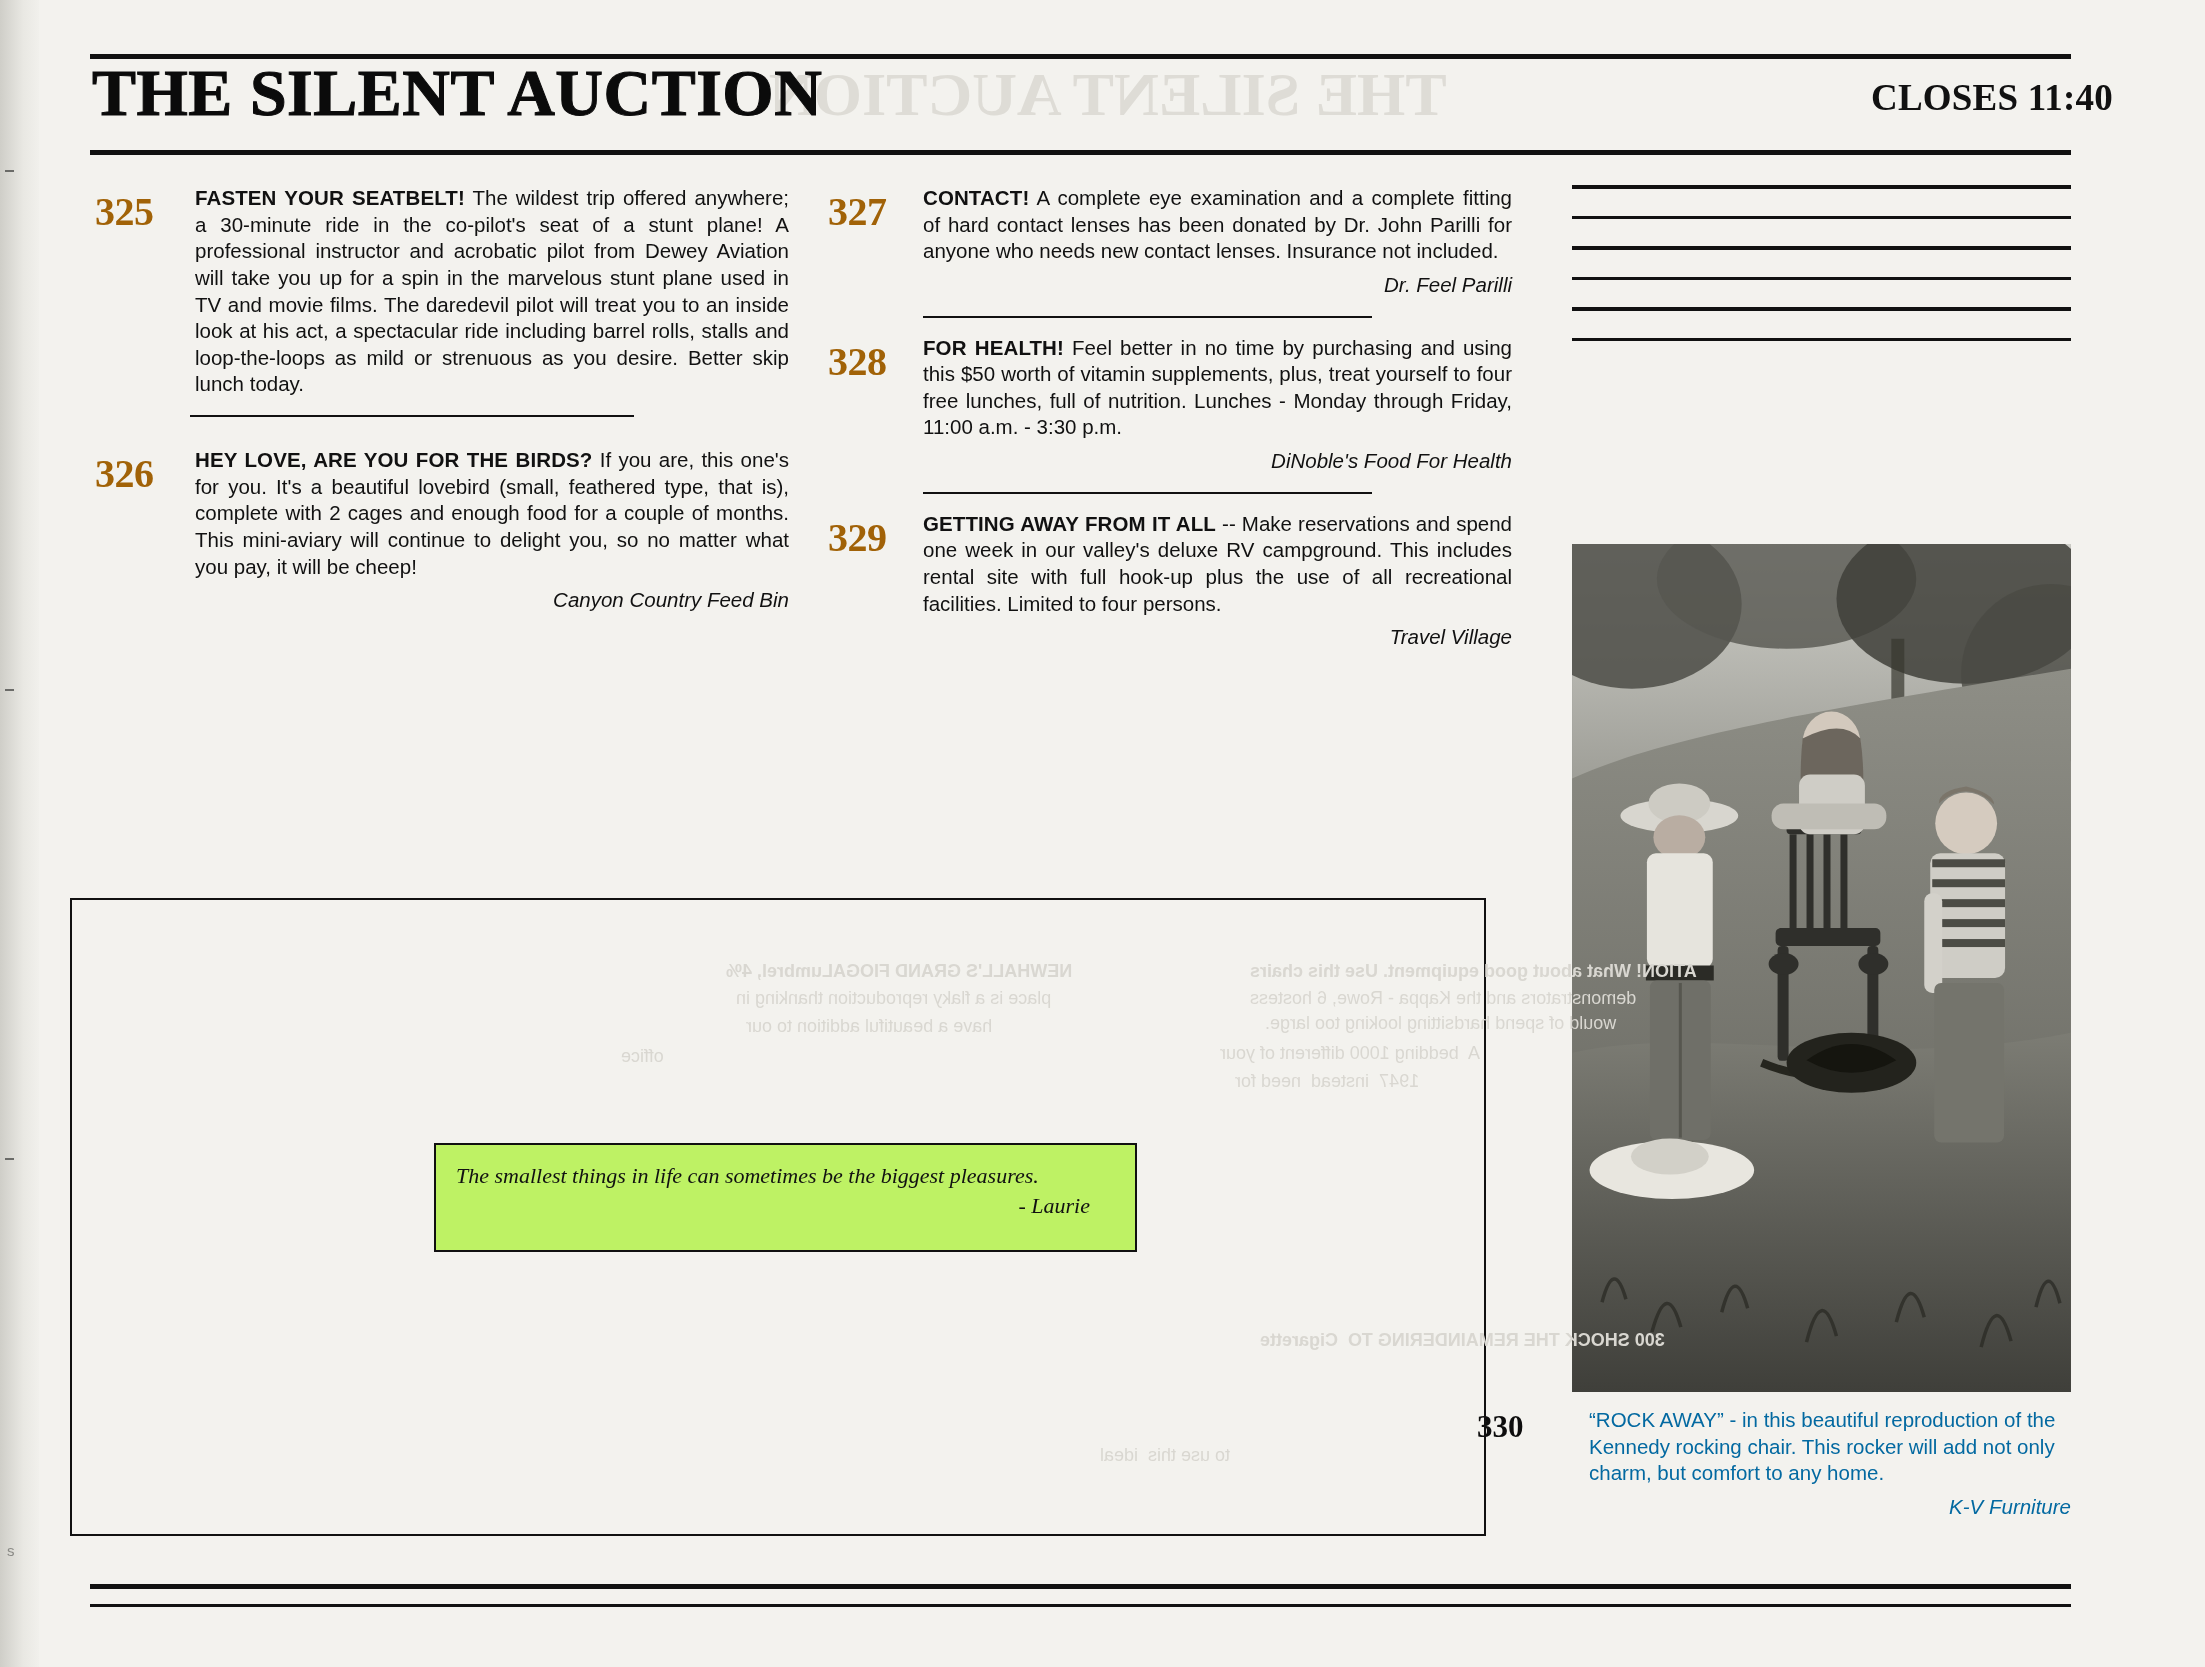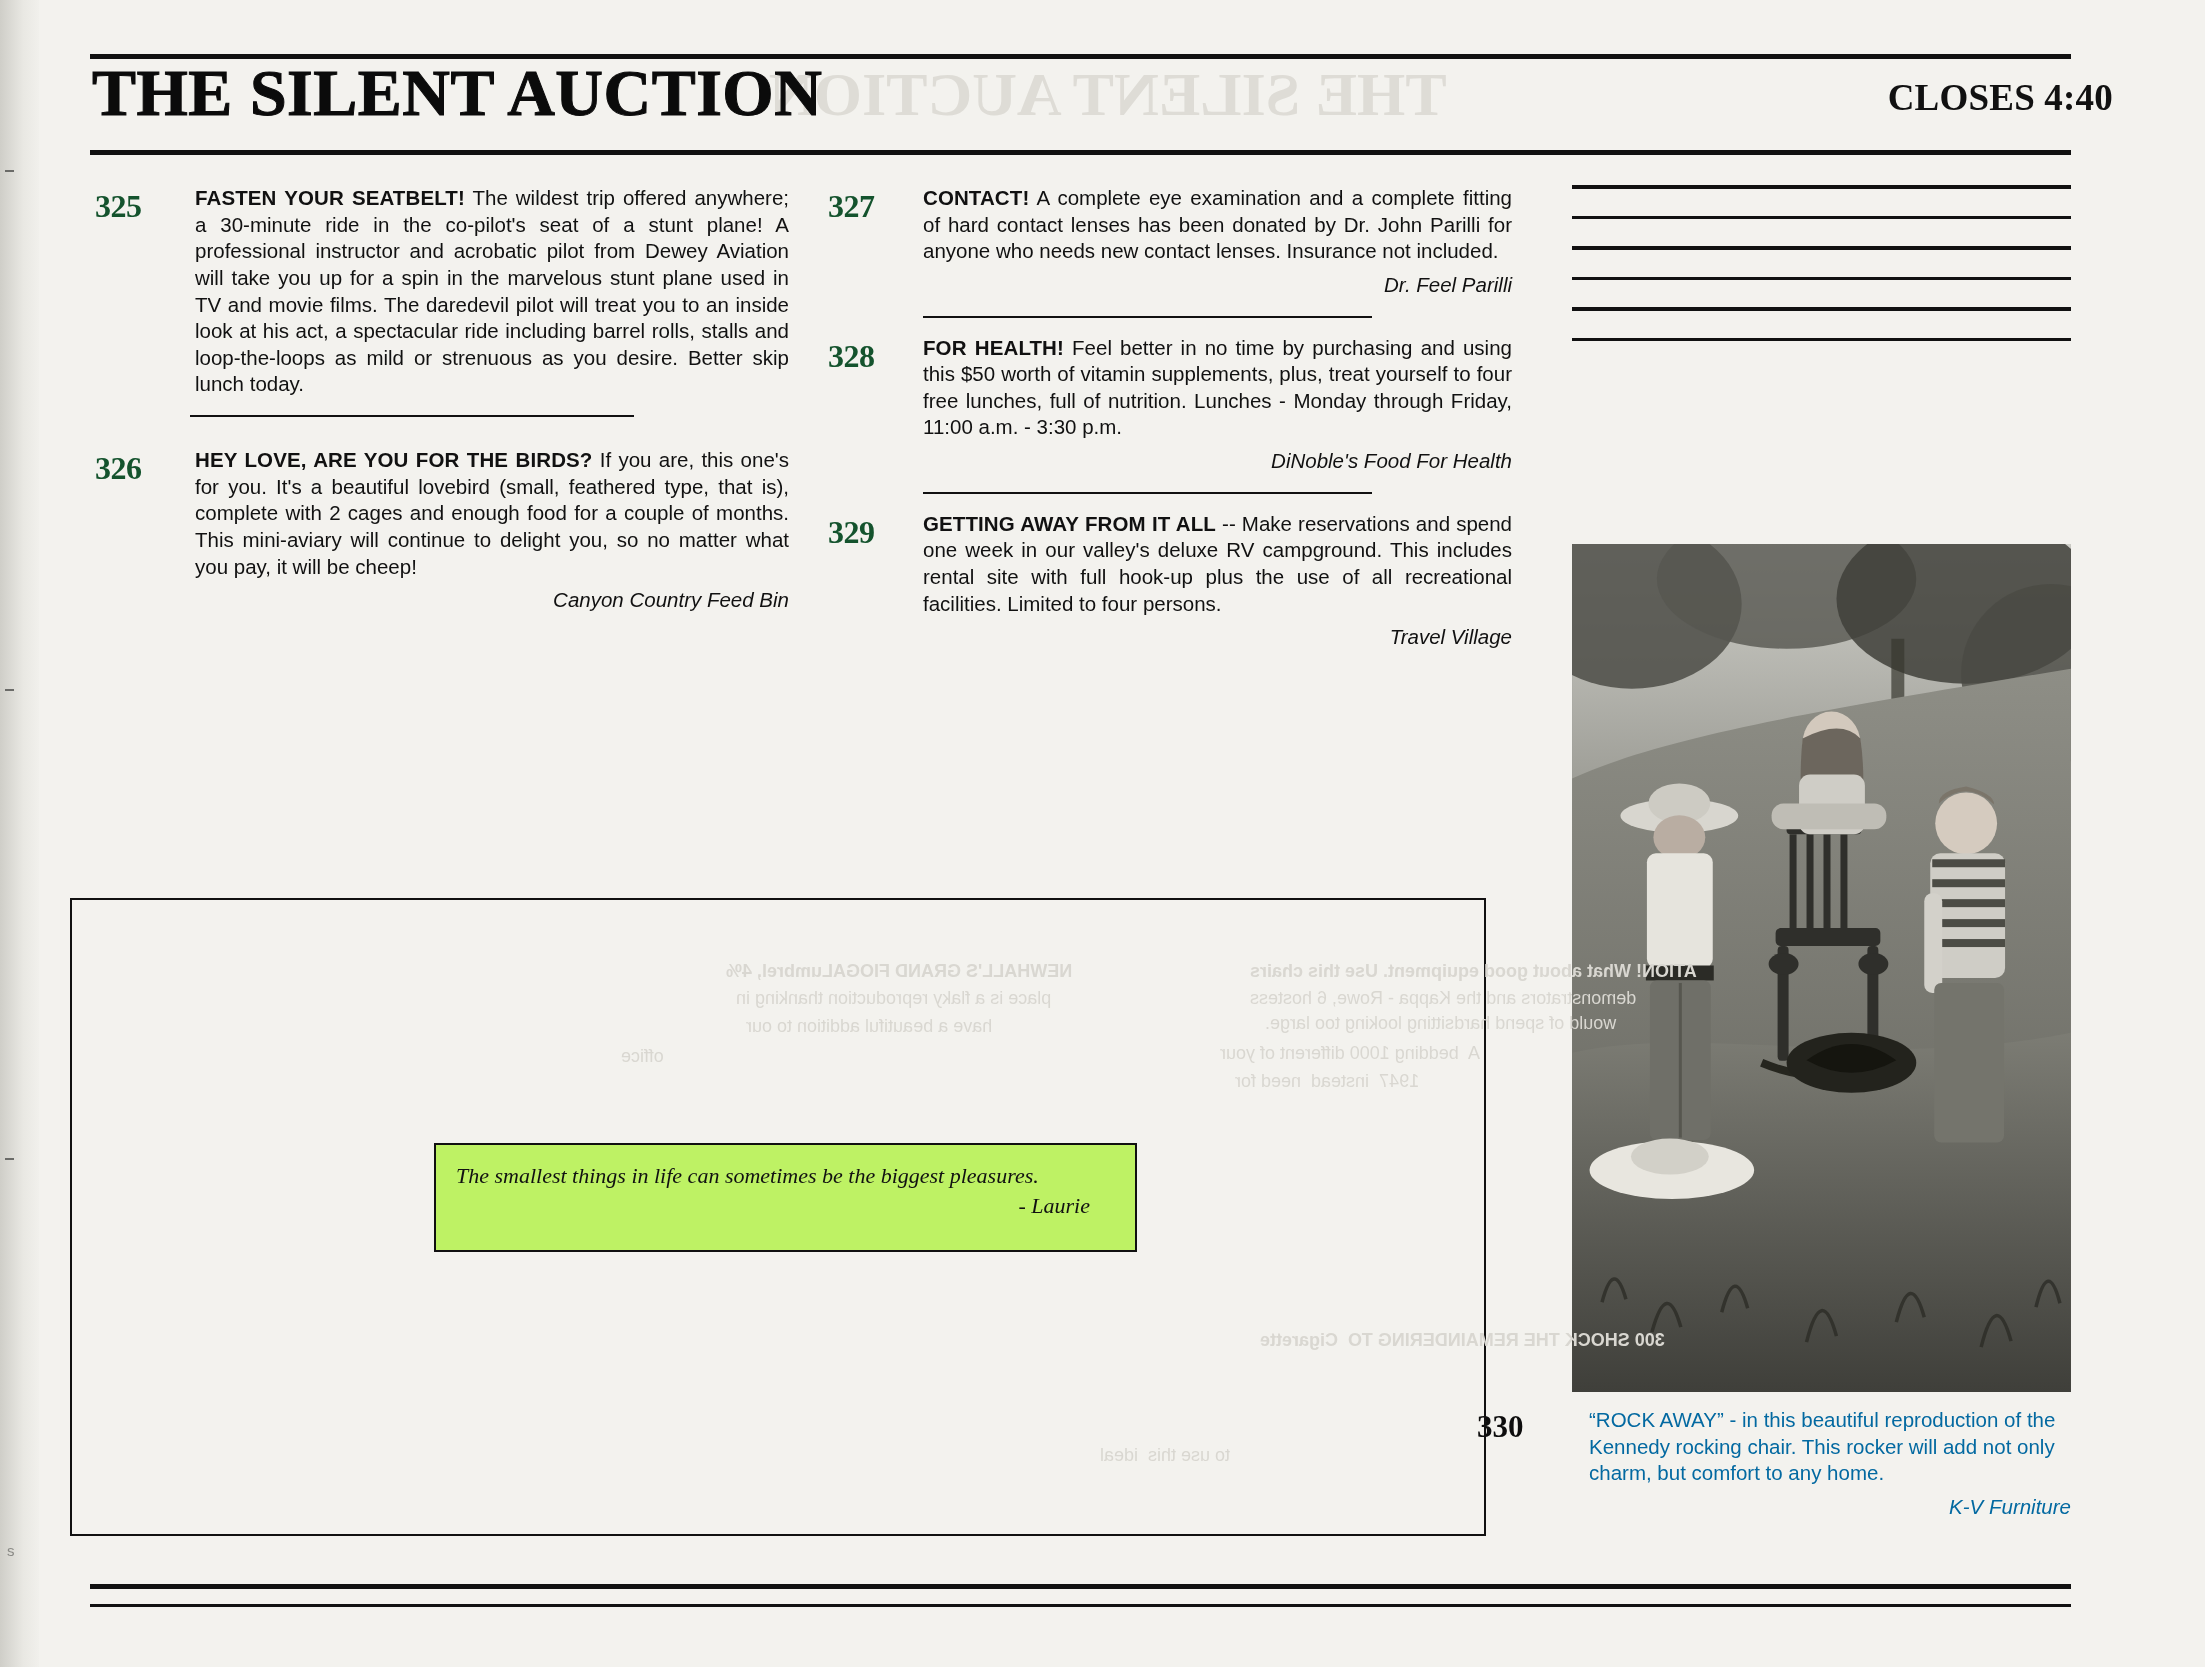--- a/index.html
+++ b/index.html
@@ -57,21 +57,21 @@
 
   
   .col { position:absolute; }
   .col1 { left:95px; top:185px; width:694px; }
   .col2 { left:828px; top:185px; width:684px; }
 
   .lot { position:relative; margin-bottom:17px; }
   .lot-num {
     position:absolute; left:0; top:3px;
     font-family:"Liberation Serif", serif;
-    font-weight:bold; font-size:32px; color:#14532d;
+    font-weight:bold; font-size:40px; color:#a16207;
     letter-spacing:-0.5px;
   }
   .lot-body {
     margin-left:100px;
     font-size:20.5px;
     line-height:1.30;
     color:#111;
     text-align:justify;
   }
   .col2 .lot-body { margin-left:95px; }
@@ -169,21 +169,21 @@
   <div class="binding-left">
     <div class="binding-mark" style="top:170px"></div>
     <div class="binding-mark" style="top:689px"></div>
     <div class="binding-mark" style="top:1158px"></div>
   </div>
   <div class="edge-s">s</div>
 
   <div class="hdr-rule-top"></div>
   <div class="hdr-ghost">THE SILENT AUCTION</div>
   <div class="hdr-title">THE SILENT AUCTION</div>
-  <div class="hdr-closes">CLOSES 4:40</div>
+  <div class="hdr-closes">CLOSES 11:40</div>
   <div class="hdr-rule-bot"></div>
 
   <div class="col col1">
 
     <div class="lot">
       <div class="lot-num">325</div>
       <div class="lot-body">
         <span class="lot-title">FASTEN YOUR SEATBELT!</span>
         <span>The wildest trip offered anywhere; a 30-minute ride in the co-pilot's seat of a stunt plane!  A professional instructor and acrobatic pilot from Dewey Aviation will take you up for a spin in the marvelous stunt plane used in TV and movie films.  The daredevil pilot will treat you to an inside look at his act, a spectacular ride including barrel rolls, stalls and loop-the-loops as mild or strenuous as you desire. Better skip lunch today.</span>
       </div>

